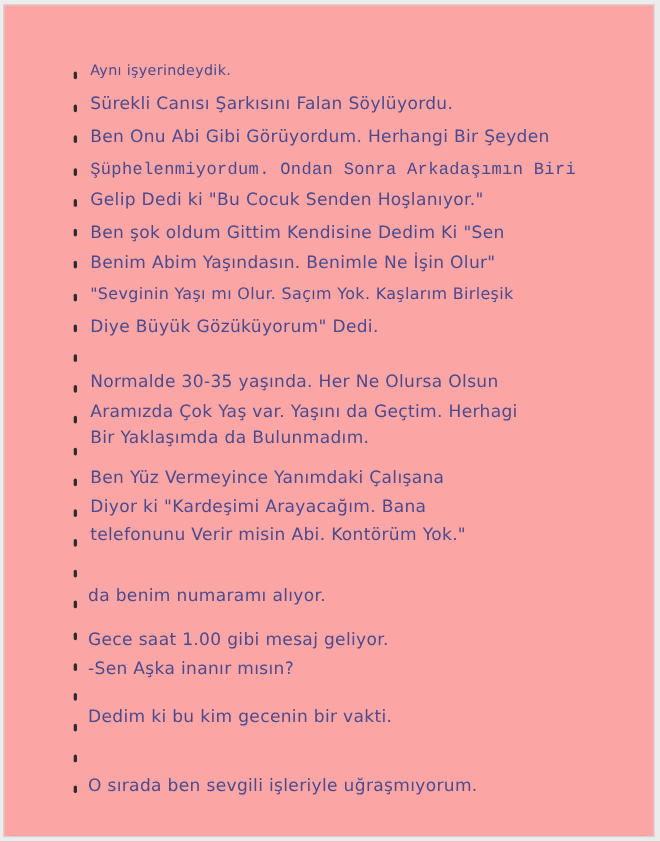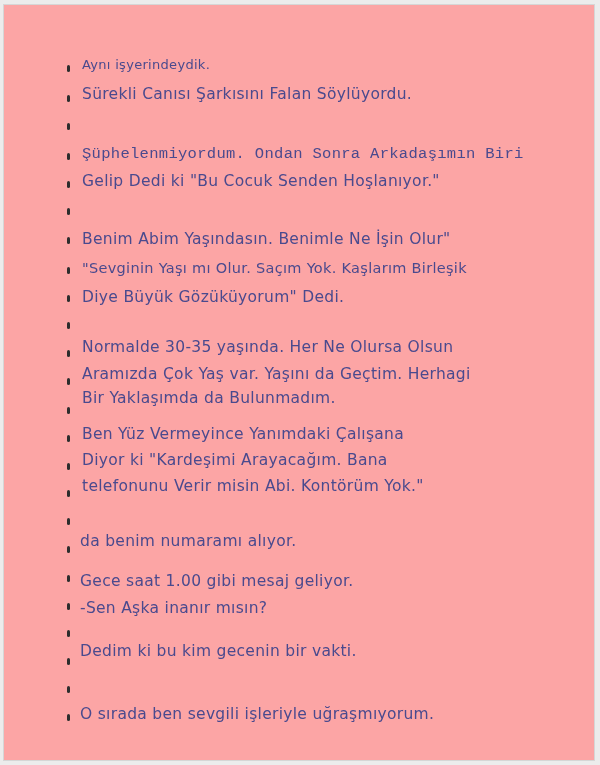--- a/index.html
+++ b/index.html
@@ -66,22 +66,24 @@
     <div class="mark" style="top:541px"></div>
     <div class="mark" style="top:570px"></div>
     <div class="mark" style="top:598px"></div>
     <div class="mark" style="top:625px"></div>
     <div class="mark" style="top:653px"></div>
     <div class="mark" style="top:681px"></div>
     <div class="mark" style="top:709px"></div>
 
     <div class="line" style="top:52px;font-size:13px;">Aynı işyerindeydik.</div>
     <div class="line" style="top:80px;">Sürekli Canısı Şarkısını Falan Söylüyordu.</div>
+    <div class="line" style="top:110px;">Ben Onu Abi Gibi Görüyordum. Herhangi Bir Şeyden</div>
     <div class="line" style="top:140px;font-family:Liberation Mono, monospace;">Şüphelenmiyordum. Ondan Sonra Arkadaşımın Biri</div>
     <div class="line" style="top:167px;">Gelip Dedi ki "Bu Cocuk Senden Hoşlanıyor."</div>
+    <div class="line" style="top:197px;">Ben şok oldum Gittim Kendisine Dedim Ki "Sen</div>
     <div class="line" style="top:225px;">Benim Abim Yaşındasın. Benimle Ne İşin Olur"</div>
     <div class="line" style="top:255px;font-size:14.5px;">"Sevginin Yaşı mı Olur. Saçım Yok. Kaşlarım Birleşik</div>
     <div class="line" style="top:283px;">Diye Büyük Gözüküyorum" Dedi.</div>
 
     <div class="line" style="top:333px;text-align:right;">Normalde 30-35 yaşında. Her Ne Olursa Olsun</div>
     <div class="line" style="top:360px;">Aramızda Çok Yaş var. Yaşını da Geçtim. Herhagi</div>
     <div class="line" style="top:384px;">Bir Yaklaşımda da Bulunmadım.</div>
 
     <div class="line" style="top:420px;">Ben Yüz Vermeyince Yanımdaki Çalışana</div>
     <div class="line" style="top:446px;">Diyor ki "Kardeşimi Arayacağım. Bana</div>

